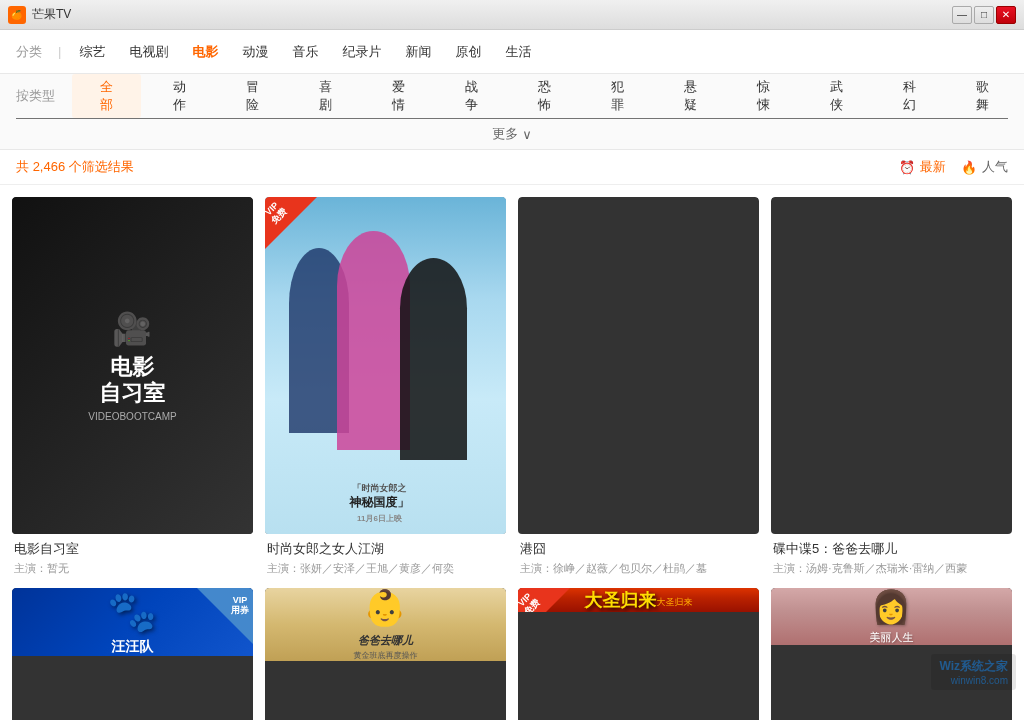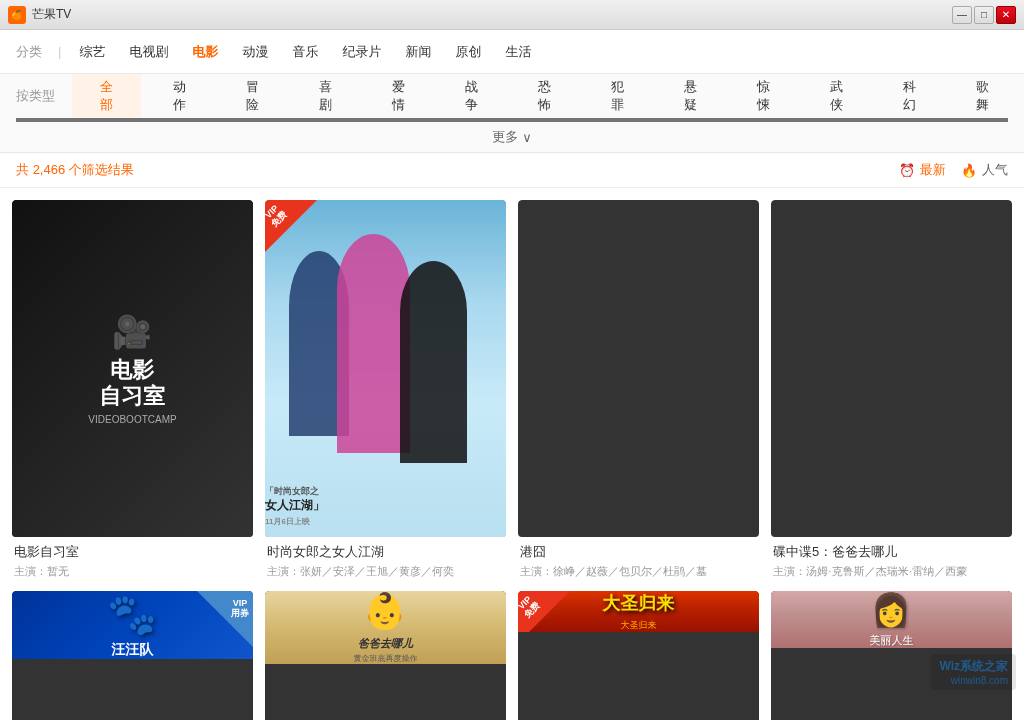--- a/index.html
+++ b/index.html
@@ -58,21 +58,21 @@
     .filter-item.active { color: #ff6600; background: #fff3e8; border-radius: 3px; }
 
     .more-row {
       display: flex;
       align-items: center;
       justify-content: center;
       padding: 6px 0;
       color: #666;
       font-size: 13px;
       cursor: pointer;
-      border-top: 4px solid #737373;
+      border-top: 1px solid #737373;
     }
     .chevron { display: inline-block; margin-left: 4px; }
 
     
     .results-header {
       display: flex;
       align-items: center;
       justify-content: space-between;
       padding: 8px 16px;
       background: white;
@@ -238,23 +238,23 @@
           <div class="movie-thumb-inner" style="background: linear-gradient(to bottom, #87CEEB, #b0d8f0, #d0ecf8, #c0e4f5); display:flex; flex-direction:column; align-items:center; justify-content:flex-end;">
 
             <div style="width:100%; height:100%; position:relative; overflow:hidden;">
               <div style="position:absolute; top:0; left:0; right:0; bottom:0; background: linear-gradient(180deg, #6ab4d8 0%, #a8d8ef 30%, #c8eaf8 60%, #b8e0f0 100%);">
               </div>
 
               <div style="position:absolute; bottom:30%; left:10%; width:25%; height:55%; background:#1a3366; border-radius:50% 50% 0 0 / 30% 30% 0 0; opacity:0.8;"></div>
               <div style="position:absolute; bottom:25%; left:30%; width:30%; height:65%; background:#cc4499; border-radius:50% 50% 0 0 / 25% 25% 0 0; opacity:0.85;"></div>
               <div style="position:absolute; bottom:22%; left:56%; width:28%; height:60%; background:#111111; border-radius:50% 50% 0 0 / 25% 25% 0 0; opacity:0.85;"></div>
 
-              <div style="position:absolute; bottom:10px; left:0; right:12px; color:#222; font-size:10px; line-height:1.4; font-weight:bold;">
+              <div style="position:absolute; bottom:10px; left:0; right:12px; text-align:center; color:#222; font-size:10px; line-height:1.4; font-weight:bold;">
                 <div style="font-size:9px; color:#555;">「时尚女郎之</div>
-                <div style="font-size:12px; color:#222; font-weight:bold;">女人江湖」</div>
+                <div style="font-size:12px; color:#222; font-weight:bold;">神秘国度」</div>
                 <div style="font-size:8px; color:#888; margin-top:2px;">11月6日上映</div>
               </div>
             </div>
 
             <div style="position:absolute; top:0; left:0; z-index:3;">
               <div style="width:0; height:0; border-style:solid; border-width:52px 52px 0 0; border-color:#e8341c transparent transparent transparent;"></div>
               <div style="position:absolute; top:6px; left:2px; color:white; font-size:9px; font-weight:bold; transform:rotate(-45deg); transform-origin:center; white-space:nowrap; line-height:1.1; text-align:center;">VIP<br>免费</div>
             </div>
           </div>
         </div>
@@ -333,21 +333,21 @@
             </div>
           </div>
         </div>
 
       </div>
 
       <div class="movie-card">
         <div class="movie-thumb">
           <div class="movie-thumb-inner" style="background: linear-gradient(135deg, #cc2200 0%, #aa1100 50%, #881100 100%); position:relative; overflow:hidden;">
 
-            <div style="width:100%;height:100%;display:flex;align-items:center;justify-content:space-between;flex-direction:column; background:linear-gradient(180deg, #dd3300 0%, #bb2200 40%, #991100 100%);">
+            <div style="width:100%;height:100%;display:flex;align-items:center;justify-content:center;flex-direction:row; background:linear-gradient(180deg, #dd3300 0%, #bb2200 40%, #991100 100%);">
               <div style="color:#ffdd00; font-size:18px; font-weight:bold; text-align:center; text-shadow:2px 2px 4px #000;">大圣归来</div>
               <div style="color:#ffaa00; font-size:9px; margin-top:4px;">大圣归来</div>
             </div>
 
             <div style="position:absolute; top:0; left:0; z-index:3;">
               <div style="width:0; height:0; border-style:solid; border-width:52px 52px 0 0; border-color:#e8341c transparent transparent transparent;"></div>
               <div style="position:absolute; top:6px; left:2px; color:white; font-size:9px; font-weight:bold; transform:rotate(-45deg); transform-origin:center; white-space:nowrap; line-height:1.1; text-align:center;">VIP<br>免费</div>
             </div>
           </div>
         </div>

